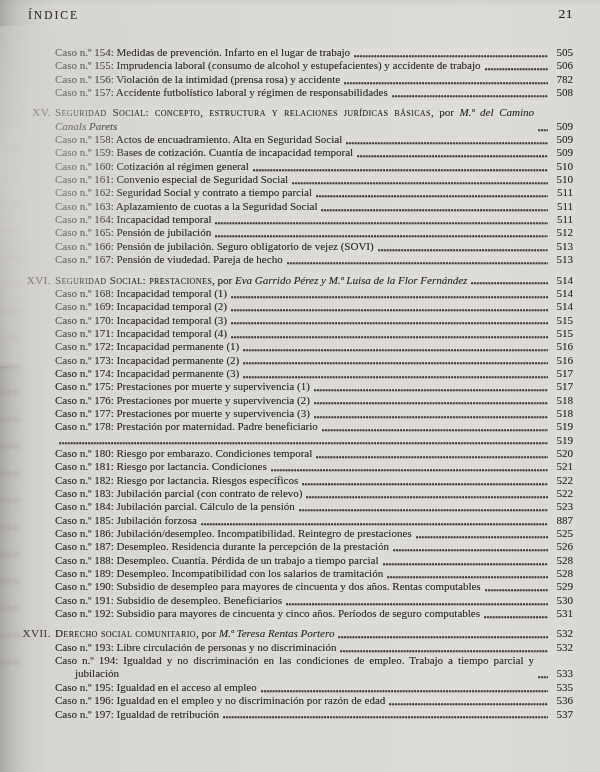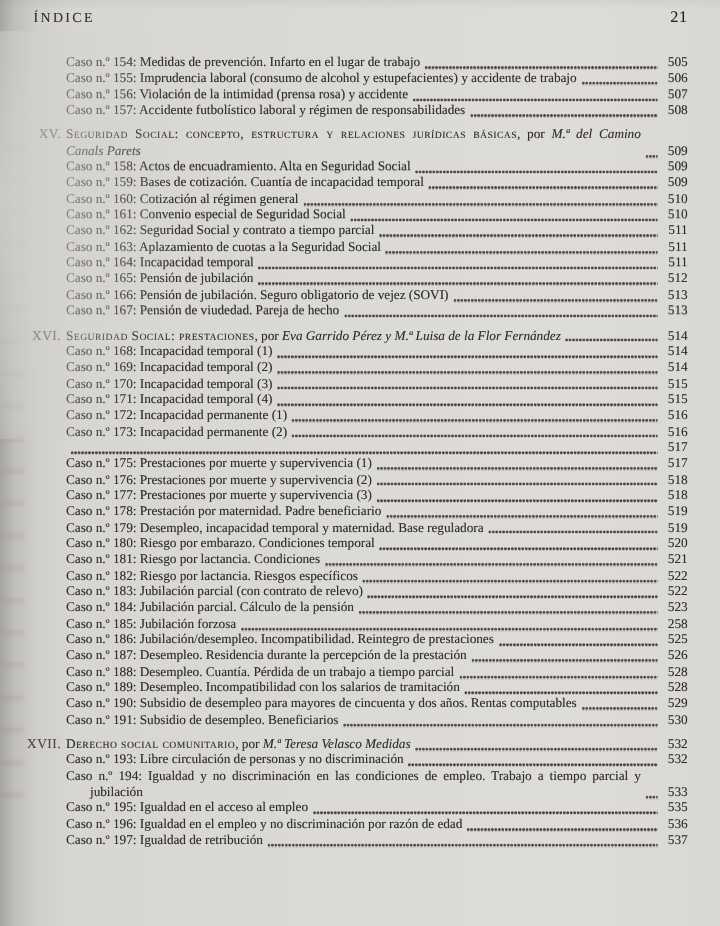--- a/index.html
+++ b/index.html
@@ -71,21 +71,21 @@
           <span class="pg">505</span>
         </div>
       <div class="row">
           <span class="txt">Caso n.º 155: Imprudencia laboral (consumo de alcohol y estupefacientes) y accidente de trabajo</span>
           <span class="dots"></span>
           <span class="pg">506</span>
         </div>
       <div class="row">
           <span class="txt">Caso n.º 156: Violación de la intimidad (prensa rosa) y accidente</span>
           <span class="dots"></span>
-          <span class="pg">507</span>
+          <span class="pg">782</span>
         </div>
       <div class="row">
           <span class="txt">Caso n.º 157: Accidente futbolístico laboral y régimen de responsabilidades</span>
           <span class="dots"></span>
           <span class="pg">508</span>
         </div>
     </div>
 
     <div class="sec">
       <div class="row head">
@@ -177,20 +177,21 @@
           <span class="txt">Caso n.º 172: Incapacidad permanente (1)</span>
           <span class="dots"></span>
           <span class="pg">516</span>
         </div>
       <div class="row">
           <span class="txt">Caso n.º 173: Incapacidad permanente (2)</span>
           <span class="dots"></span>
           <span class="pg">516</span>
         </div>
       <div class="row">
+          <span class="txt">Caso n.º 174: Incapacidad permanente (3)</span>
           <span class="dots"></span>
           <span class="pg">517</span>
         </div>
       <div class="row">
           <span class="txt">Caso n.º 175: Prestaciones por muerte y supervivencia (1)</span>
           <span class="dots"></span>
           <span class="pg">517</span>
         </div>
       <div class="row">
           <span class="txt">Caso n.º 176: Prestaciones por muerte y supervivencia (2)</span>
@@ -201,21 +202,20 @@
           <span class="txt">Caso n.º 177: Prestaciones por muerte y supervivencia (3)</span>
           <span class="dots"></span>
           <span class="pg">518</span>
         </div>
       <div class="row">
           <span class="txt">Caso n.º 178: Prestación por maternidad. Padre beneficiario</span>
           <span class="dots"></span>
           <span class="pg">519</span>
         </div>
       <div class="row">
-          <span class="txt">Caso n.º 179: Desempleo, incapacidad temporal y maternidad. Base reguladora</span>
           <span class="dots"></span>
           <span class="pg">519</span>
         </div>
       <div class="row">
           <span class="txt">Caso n.º 180: Riesgo por embarazo. Condiciones temporal</span>
           <span class="dots"></span>
           <span class="pg">520</span>
         </div>
       <div class="row">
           <span class="txt">Caso n.º 181: Riesgo por lactancia. Condiciones</span>
@@ -233,21 +233,21 @@
           <span class="pg">522</span>
         </div>
       <div class="row">
           <span class="txt">Caso n.º 184: Jubilación parcial. Cálculo de la pensión</span>
           <span class="dots"></span>
           <span class="pg">523</span>
         </div>
       <div class="row">
           <span class="txt">Caso n.º 185: Jubilación forzosa</span>
           <span class="dots"></span>
-          <span class="pg">258</span>
+          <span class="pg">887</span>
         </div>
       <div class="row">
           <span class="txt">Caso n.º 186: Jubilación/desempleo. Incompatibilidad. Reintegro de prestaciones</span>
           <span class="dots"></span>
           <span class="pg">525</span>
         </div>
       <div class="row">
           <span class="txt">Caso n.º 187: Desempleo. Residencia durante la percepción de la prestación</span>
           <span class="dots"></span>
           <span class="pg">526</span>
@@ -264,27 +264,32 @@
         </div>
       <div class="row">
           <span class="txt">Caso n.º 190: Subsidio de desempleo para mayores de cincuenta y dos años. Rentas computables</span>
           <span class="dots"></span>
           <span class="pg">529</span>
         </div>
       <div class="row">
           <span class="txt">Caso n.º 191: Subsidio de desempleo. Beneficiarios</span>
           <span class="dots"></span>
           <span class="pg">530</span>
+        </div>
+      <div class="row">
+          <span class="txt">Caso n.º 192: Subsidio para mayores de cincuenta y cinco años. Períodos de seguro computables</span>
+          <span class="dots"></span>
+          <span class="pg">531</span>
         </div>
     </div>
 
     <div class="sec">
       <div class="row head">
         <span class="num">XVII.</span>
-        <span class="txt"><span class="sc">Derecho social comunitario</span><span>, por </span><span class="auth">M.ª Teresa Velasco Medidas</span></span>
+        <span class="txt"><span class="sc">Derecho social comunitario</span><span>, por </span><span class="auth">M.ª Teresa Rentas Portero</span></span>
         <span class="dots"></span>
         <span class="pg">532</span>
       </div>
       <div class="row">
           <span class="txt">Caso n.º 193: Libre circulación de personas y no discriminación</span>
           <span class="dots"></span>
           <span class="pg">532</span>
         </div>
       <div class="row">
           <span class="txt">Caso n.º 194: Igualdad y no discriminación en las condiciones de empleo. Trabajo a tiempo parcial y jubilación</span>

